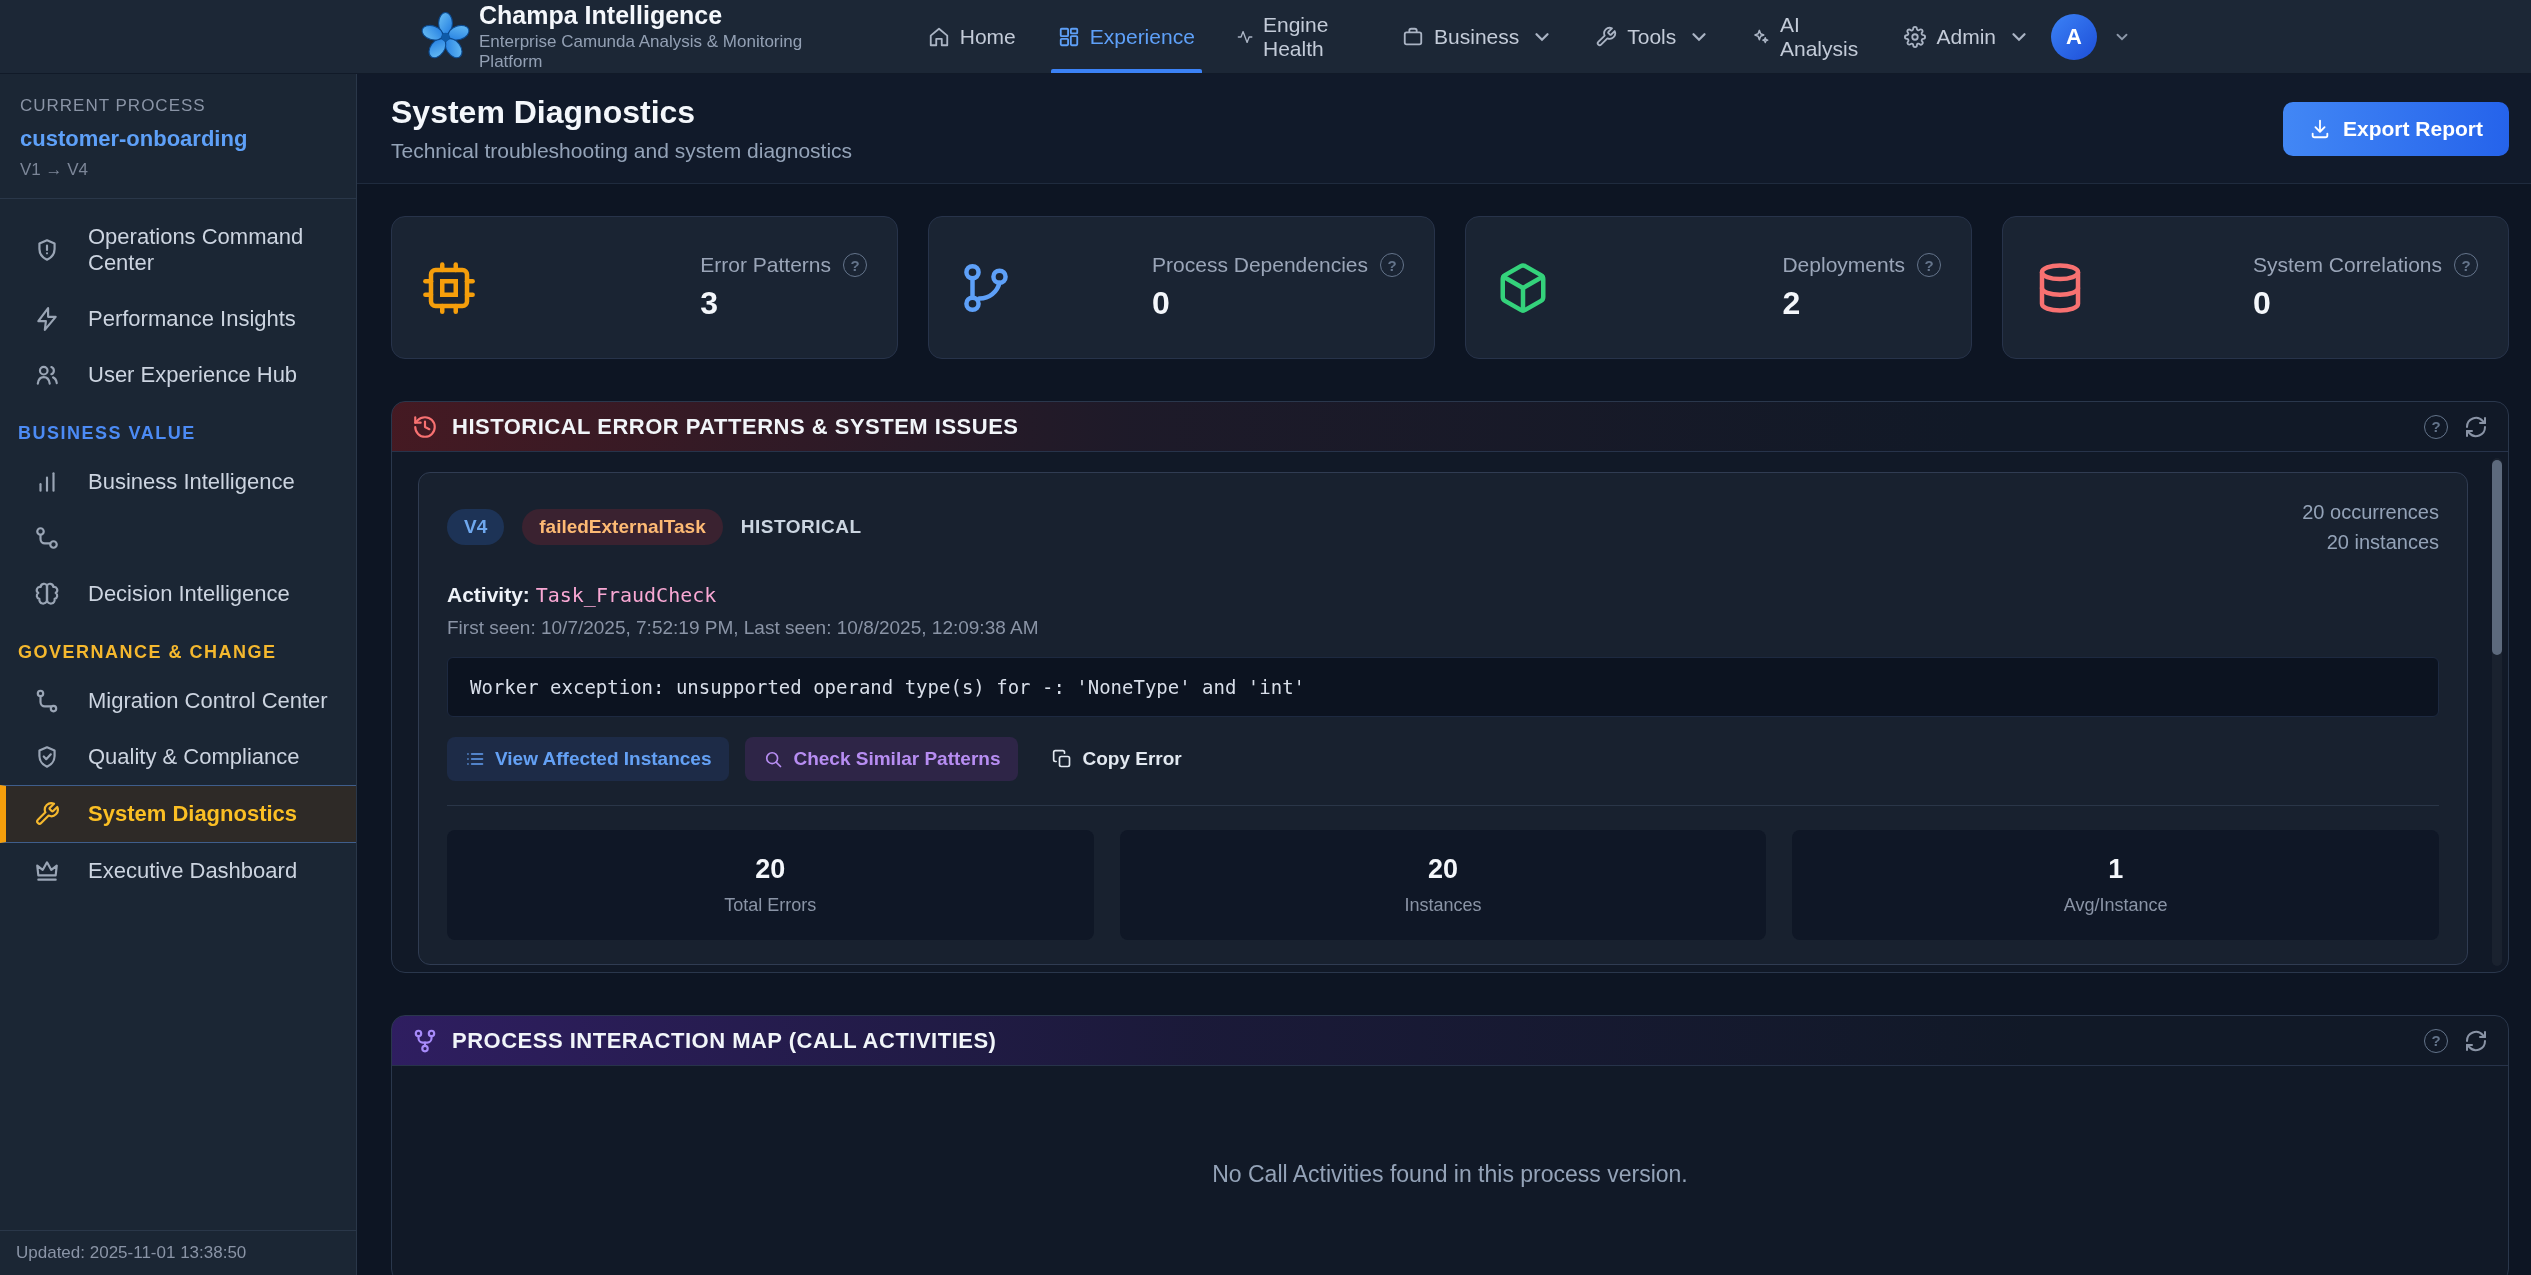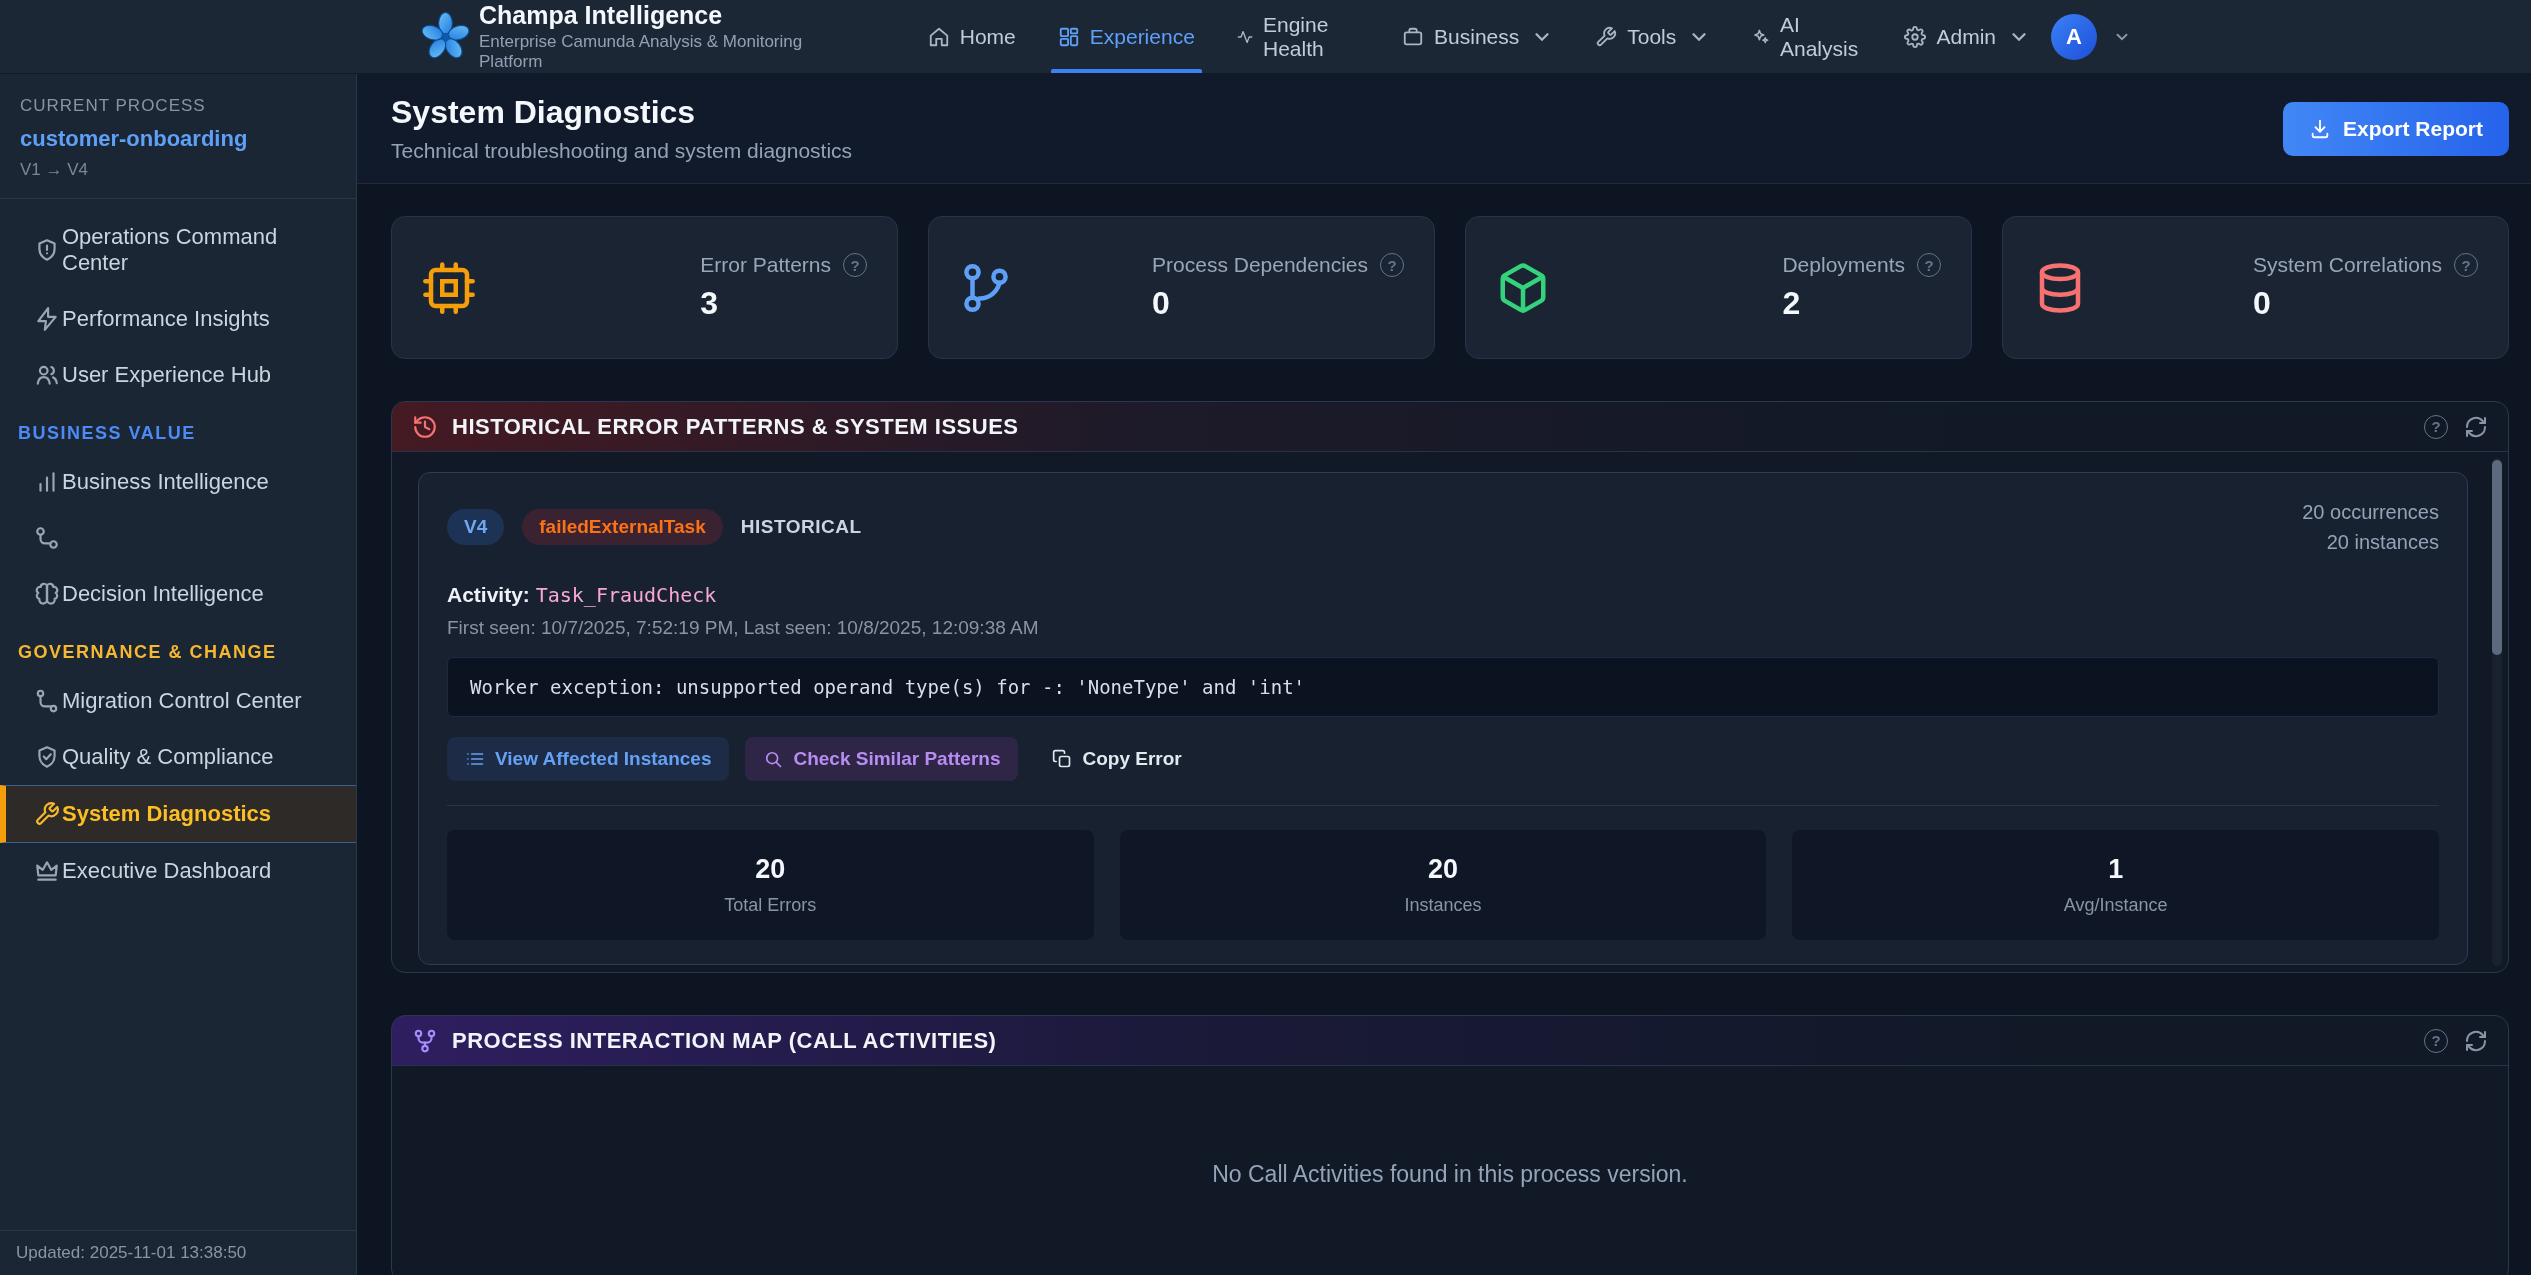--- a/index.html
+++ b/index.html
@@ -54,21 +54,21 @@
   }
   .current-process { padding:22px 20px 18px 20px; border-bottom:1px solid #2a3749; }
   .cp-label { font-size:17px; letter-spacing:1px; color:#8a94a6; }
   .cp-name { font-size:22px; color:#5ea0f8; font-weight:600; margin-top:10px; cursor:pointer;}
   .cp-versions { font-size:17px; color:#7c8698; margin-top:8px; }
   .side-nav { padding-top:10px; flex:1; overflow:hidden;}
   .side-section-label { padding:20px 20px 10px 18px; font-size:18px; font-weight:bold; letter-spacing:1.5px; }
   .sec-green { color:#34d27b; } .sec-blue { color:#4c8bf5; }
   .sec-amber { color:#f5b82e; } .sec-purple { color:#c879f2; }
   .side-item {
-    display:flex; align-items:center; gap:2px;
+    display:flex; align-items:center; gap:28px;
     padding:15px 18px 15px 28px; font-size:22px; color:#ccd4e0; cursor:pointer;
     border-left:6px solid transparent;
   }
   .side-item .icon { width:26px; height:26px; color:#9aa5b5; flex:0 0 26px;}
   .side-item.active {
     background:#2e2a27; color:#fbbf24; font-weight:600;
     border-left:6px solid #f59e0b;
     border-top:1px solid #3f5e8c; border-bottom:1px solid #3f5e8c;
   }
   .side-item.active .icon { color:#f5b82e; }
@@ -135,21 +135,21 @@
   .vscroll-thumb { position:absolute; top:2px; left:0; width:10px; height:195px; background:#5d6a7d; border-radius:5px; }
 
   
   .error-card {
     background:#18212f; border:1px solid #303c52; border-radius:12px;
     padding:24px 28px;
   }
   .ec-top { display:flex; align-items:center; gap:18px; }
   .pill { border-radius:999px; font-size:19px; font-weight:bold; padding:7px 17px; }
   .pill-version { background:#1d3356; color:#6fa8ee; }
-  .pill-error { background:#3a2230; color:#f97316; }
+  .pill-error { background:#3a2230; color:#fdba74; }
   .ec-tag { font-size:19px; font-weight:bold; color:#cbd5e1; letter-spacing:.5px; }
   .ec-counts { margin-left:auto; text-align:right; font-size:20px; color:#94a3b8; line-height:1.5; }
   .ec-activity { margin-top:26px; font-size:21px; }
   .ec-activity b { color:#eef2f8; }
   .ec-activity .mono { font-size:20px; color:#f9a8d4; }
   .ec-seen { margin-top:10px; font-size:19px; color:#8a94a6; }
   .ec-msg {
     margin-top:18px; background:#0c1320; border:1px solid #1d2940; border-radius:6px;
     padding:18px 22px; font-size:19px; color:#d8dee9;
   }

